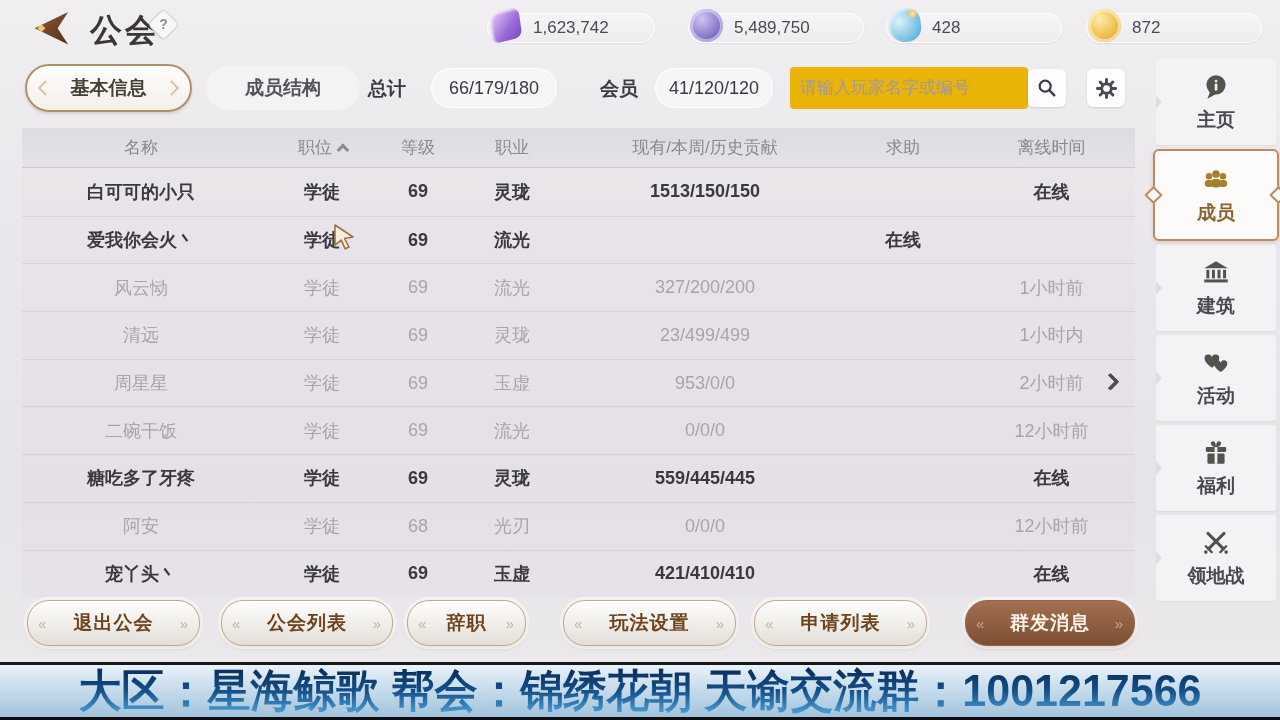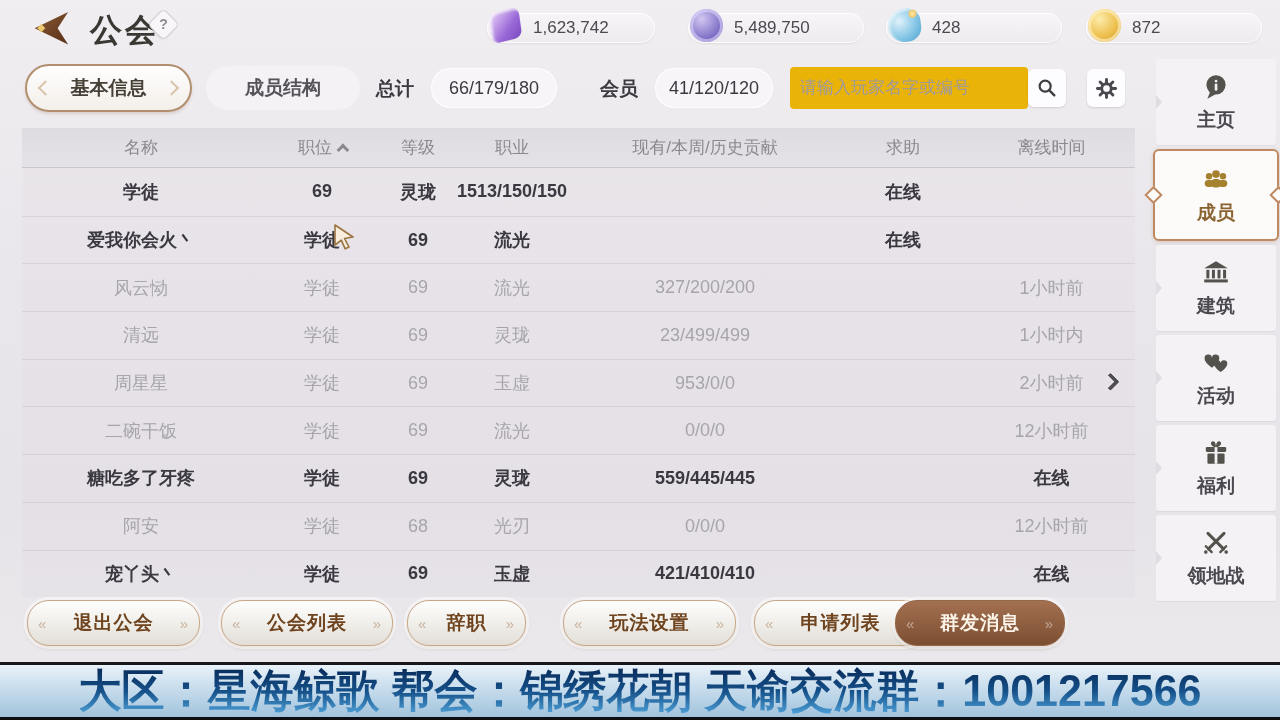--- a/index.html
+++ b/index.html
@@ -46,21 +46,21 @@
     background:linear-gradient(180deg,#fffefe,#f3efe9); border:2px solid #b18e6d; color:#474037;
     font-size:19px; font-weight:700; box-shadow:0 2px 3px rgba(120,90,60,.18); }
   div.tab:nth-of-type(2){ left:206px; top:2px; width:154px; height:44px; border-radius:23px;
     background:#f4f2f5; color:#55525a; font-size:19px; font-weight:600; }
   .tab.active::before, .tab.active::after { content:""; position:absolute; top:50%; width:9px; height:9px;
     border-left:2px solid #d9c4ac; border-bottom:2px solid #d9c4ac; }
   .tab.active::before { left:13px; transform:translateY(-50%) rotate(45deg); }
   .tab.active::after  { right:13px; transform:translateY(-50%) rotate(225deg); }
 
   .stat-label { position:absolute; top:12px; font-size:19px; font-weight:700; color:#3c3941; }
-  #stat-total-label { left:376px;text-align:right; }
+  #stat-total-label { left:368px;text-align:right; }
   #stat-member-label{ left:600px; }
   .stat-pill { position:absolute; top:4px; height:40px; border-radius:21px; background:#f7f5f8;
     box-shadow:inset 0 0 0 1px rgba(255,255,255,.9); display:flex; align-items:center; justify-content:center;
     font-size:18px; color:#3c3941; }
   #stat-total  { left:431px; width:126px; }
   #stat-member { left:655px; width:118px; }
 
   #search-box { position:absolute; left:790px; top:3px; width:238px; height:42px; background:#eab308;
     border-radius:4px; display:flex; align-items:center; padding:0 10px; }
   #search-box input { width:100%; border:none; outline:none; background:transparent; font-size:17px; color:#3c3941;
@@ -101,21 +101,21 @@
     color:#fcf4e9; box-shadow:0 0 0 3px rgba(255,255,255,.5), 0 2px 4px rgba(90,55,30,.35); }
   .btn::before, .btn::after { position:absolute; font-size:15px; font-weight:400; color:rgba(165,130,95,.55); }
   .btn::before { content:"«"; left:10px; }
   .btn::after  { content:"»"; right:10px; }
   .btn.dark::before, .btn.dark::after { color:rgba(255,255,255,.45); }
   div.btn:nth-of-type(1){ left:27px;  width:173px; }
   div.btn:nth-of-type(2){ left:221px; width:172px; }
   div.btn:nth-of-type(3){ left:407px; width:119px; }
   div.btn:nth-of-type(4){ left:563px; width:173px; }
   div.btn:nth-of-type(5){ left:754px; width:173px; }
-  div.btn:nth-of-type(6){ left:895px; width:170px; }
+  div.btn:nth-of-type(6){ left:965px; width:170px; }
 
   
   #sidebar { position:absolute; left:1152px; top:59px; width:128px; display:flex; flex-direction:column;
     gap:4px; align-items:center; }
   .side-item { width:120px; height:86px; background:#f4f2f5; border-radius:3px; position:relative;
     display:flex; flex-direction:column; align-items:center; justify-content:center; gap:5px;
     box-shadow:0 1px 1px rgba(0,0,0,.05); cursor:pointer; }
   .side-item .label { font-size:19px; font-weight:700; color:#4b4950; }
   .side-item:not(.active)::before { content:""; position:absolute; left:0; top:50%; transform:translateY(-50%);
     border-top:7px solid transparent; border-bottom:7px solid transparent; border-left:6px solid #e0dde2; }
@@ -256,20 +256,21 @@
         <span>求助</span>
       </div>
 
       <div class="th">
         <span>离线时间</span>
       </div>
     </div>
   <div id="rows">
 
       <div class="row grid-row">
+        <div>白可可的小只</div>
         <div>学徒</div>
         <div>69</div>
         <div>灵珑</div>
         <div>1513/150/150</div>
         <div></div>
         <div>在线</div>
 
       </div>
 
       <div class="row grid-row">

